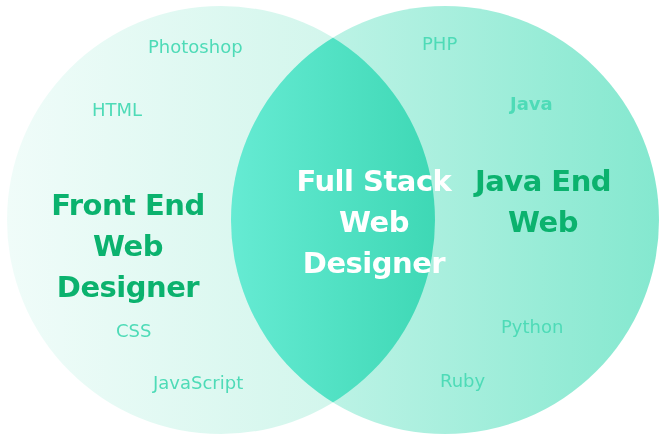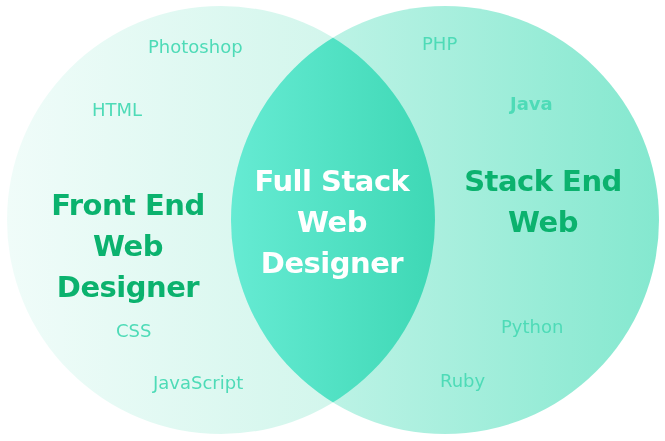--- a/index.html
+++ b/index.html
@@ -49,28 +49,28 @@
     </g>
 
   </svg>
 
   <div class="heading" style="left:28px; top:161px; width:200px; color:#0bb26e;margin-top:24px;">
     <span>Front End</span>
     <span>Web</span>
     <span>Designer</span>
   </div>
 
-  <div class="heading" style="left:232px; top:161px; width:200px; color:#ffffff;">
+  <div class="heading" style="left:232px; top:161px; width:200px; color:#ffffff;padding-left:42px;">
     <span>Full Stack</span>
     <span>Web</span>
     <span>Designer</span>
   </div>
 
   <div class="heading" style="left:443px; top:161px; width:200px; color:#0bb26e;">
-    <span>Stack End</span>
+    <span>Java End</span>
     <span>Web</span>
   </div>
 
   <div class="skill" style="left:148px; top:37px; color:#4edbb7;text-align:center;">Photoshop</div>
   <div class="skill" style="left:92px; top:100px; color:#4edbb7;">HTML</div>
   <div class="skill" style="left:116px; top:321px; color:#4edbb7;">CSS</div>
   <div class="skill" style="left:153px; top:373px; color:#4edbb7;">JavaScript</div>
 
   <div class="skill" style="left:422px; top:34px; color:#4edbb7;">PHP</div>
   <div class="skill" style="left:510px; top:94px; color:#4edbb7;font-weight:bold;">Java</div>

